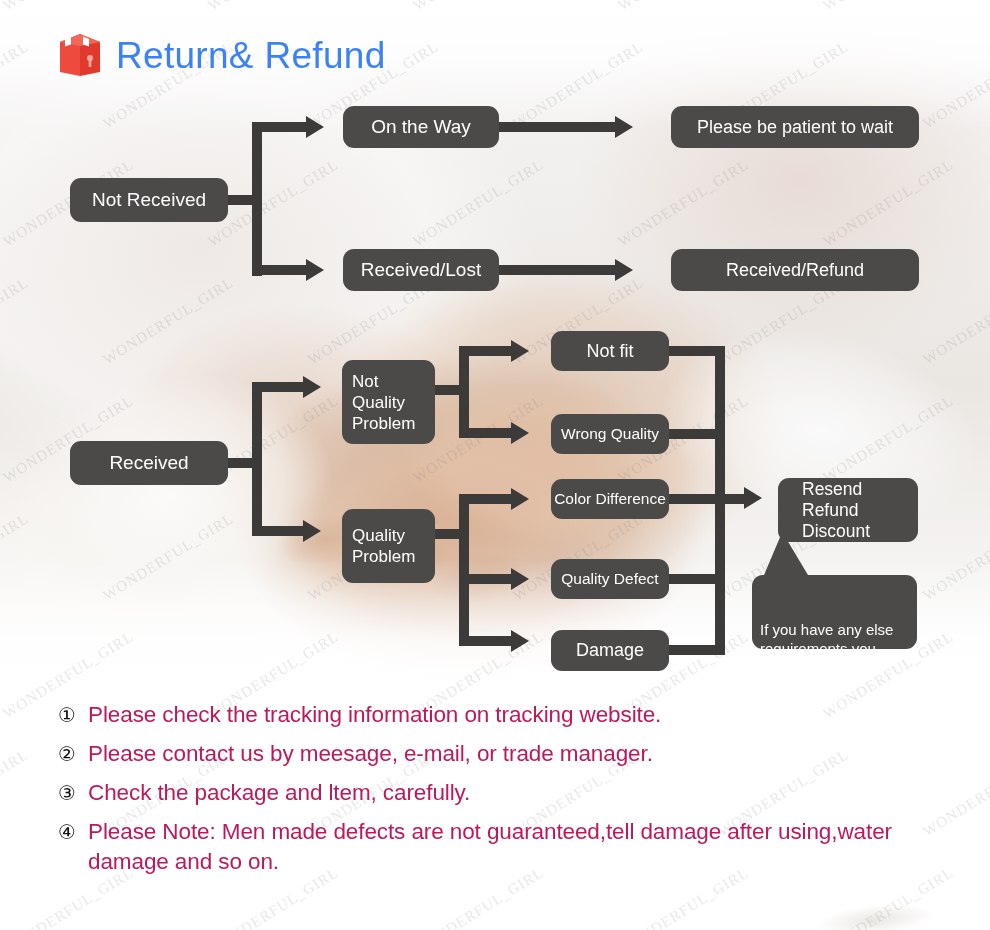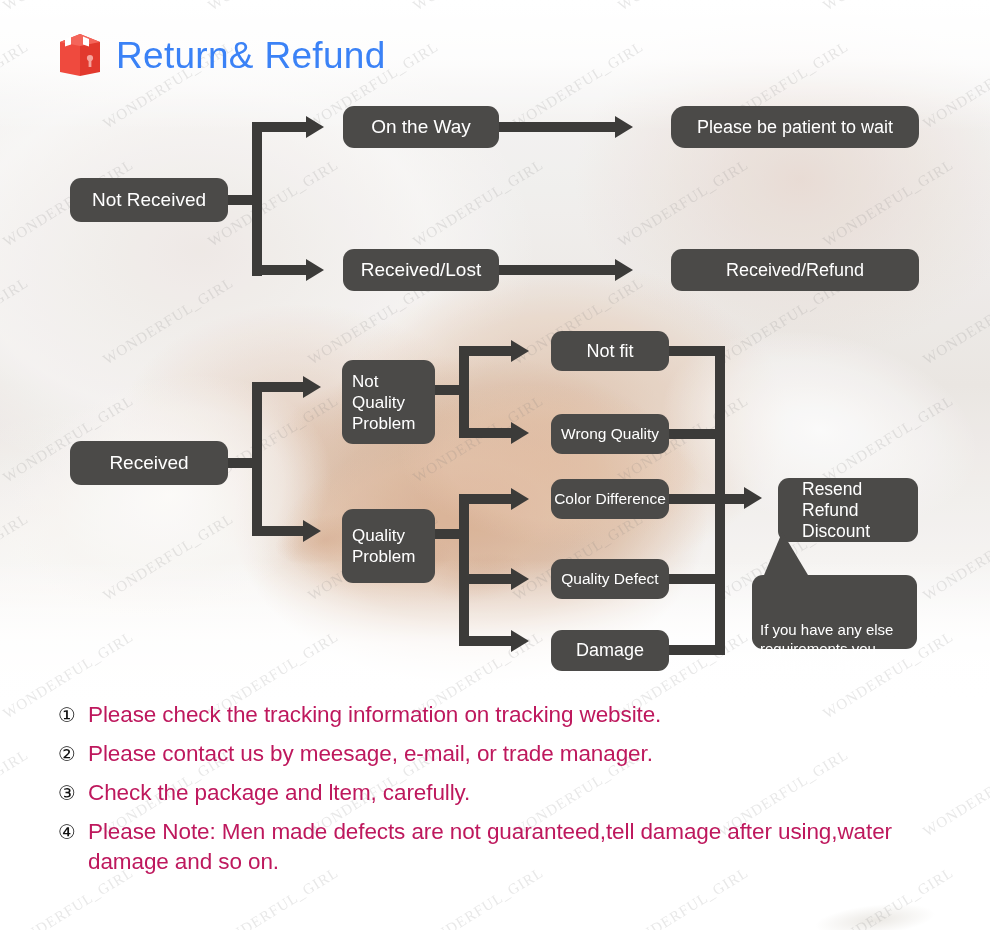--- a/index.html
+++ b/index.html
@@ -241,21 +241,21 @@
   </div>
   <div class="node center" style="left:343px;top:249px;width:156px;height:42px;font-size:19px;">
     <span class="txt">Received/Lost</span>
   </div>
 
   <div class="line" style="left:499px;top:122px;width:124px;height:10px;"></div>
   <div class="arrow" style="left:615px;top:116px;"></div>
   <div class="line" style="left:499px;top:265px;width:124px;height:10px;"></div>
   <div class="arrow" style="left:615px;top:259px;"></div>
 
-  <div class="node center" style="left:671px;top:106px;width:248px;height:42px;font-size:18px;border-radius:14px;">
+  <div class="node center" style="left:671px;top:106px;width:248px;height:42px;font-size:18px;">
     <span class="txt">Please be patient to wait</span>
   </div>
   <div class="node center" style="left:671px;top:249px;width:248px;height:42px;font-size:18px;">
     <span class="txt">Received/Refund</span>
   </div>
 
   <div class="node center" style="left:70px;top:441px;width:158px;height:44px;font-size:19px;">
     <span class="txt">Received</span>
   </div>
 

